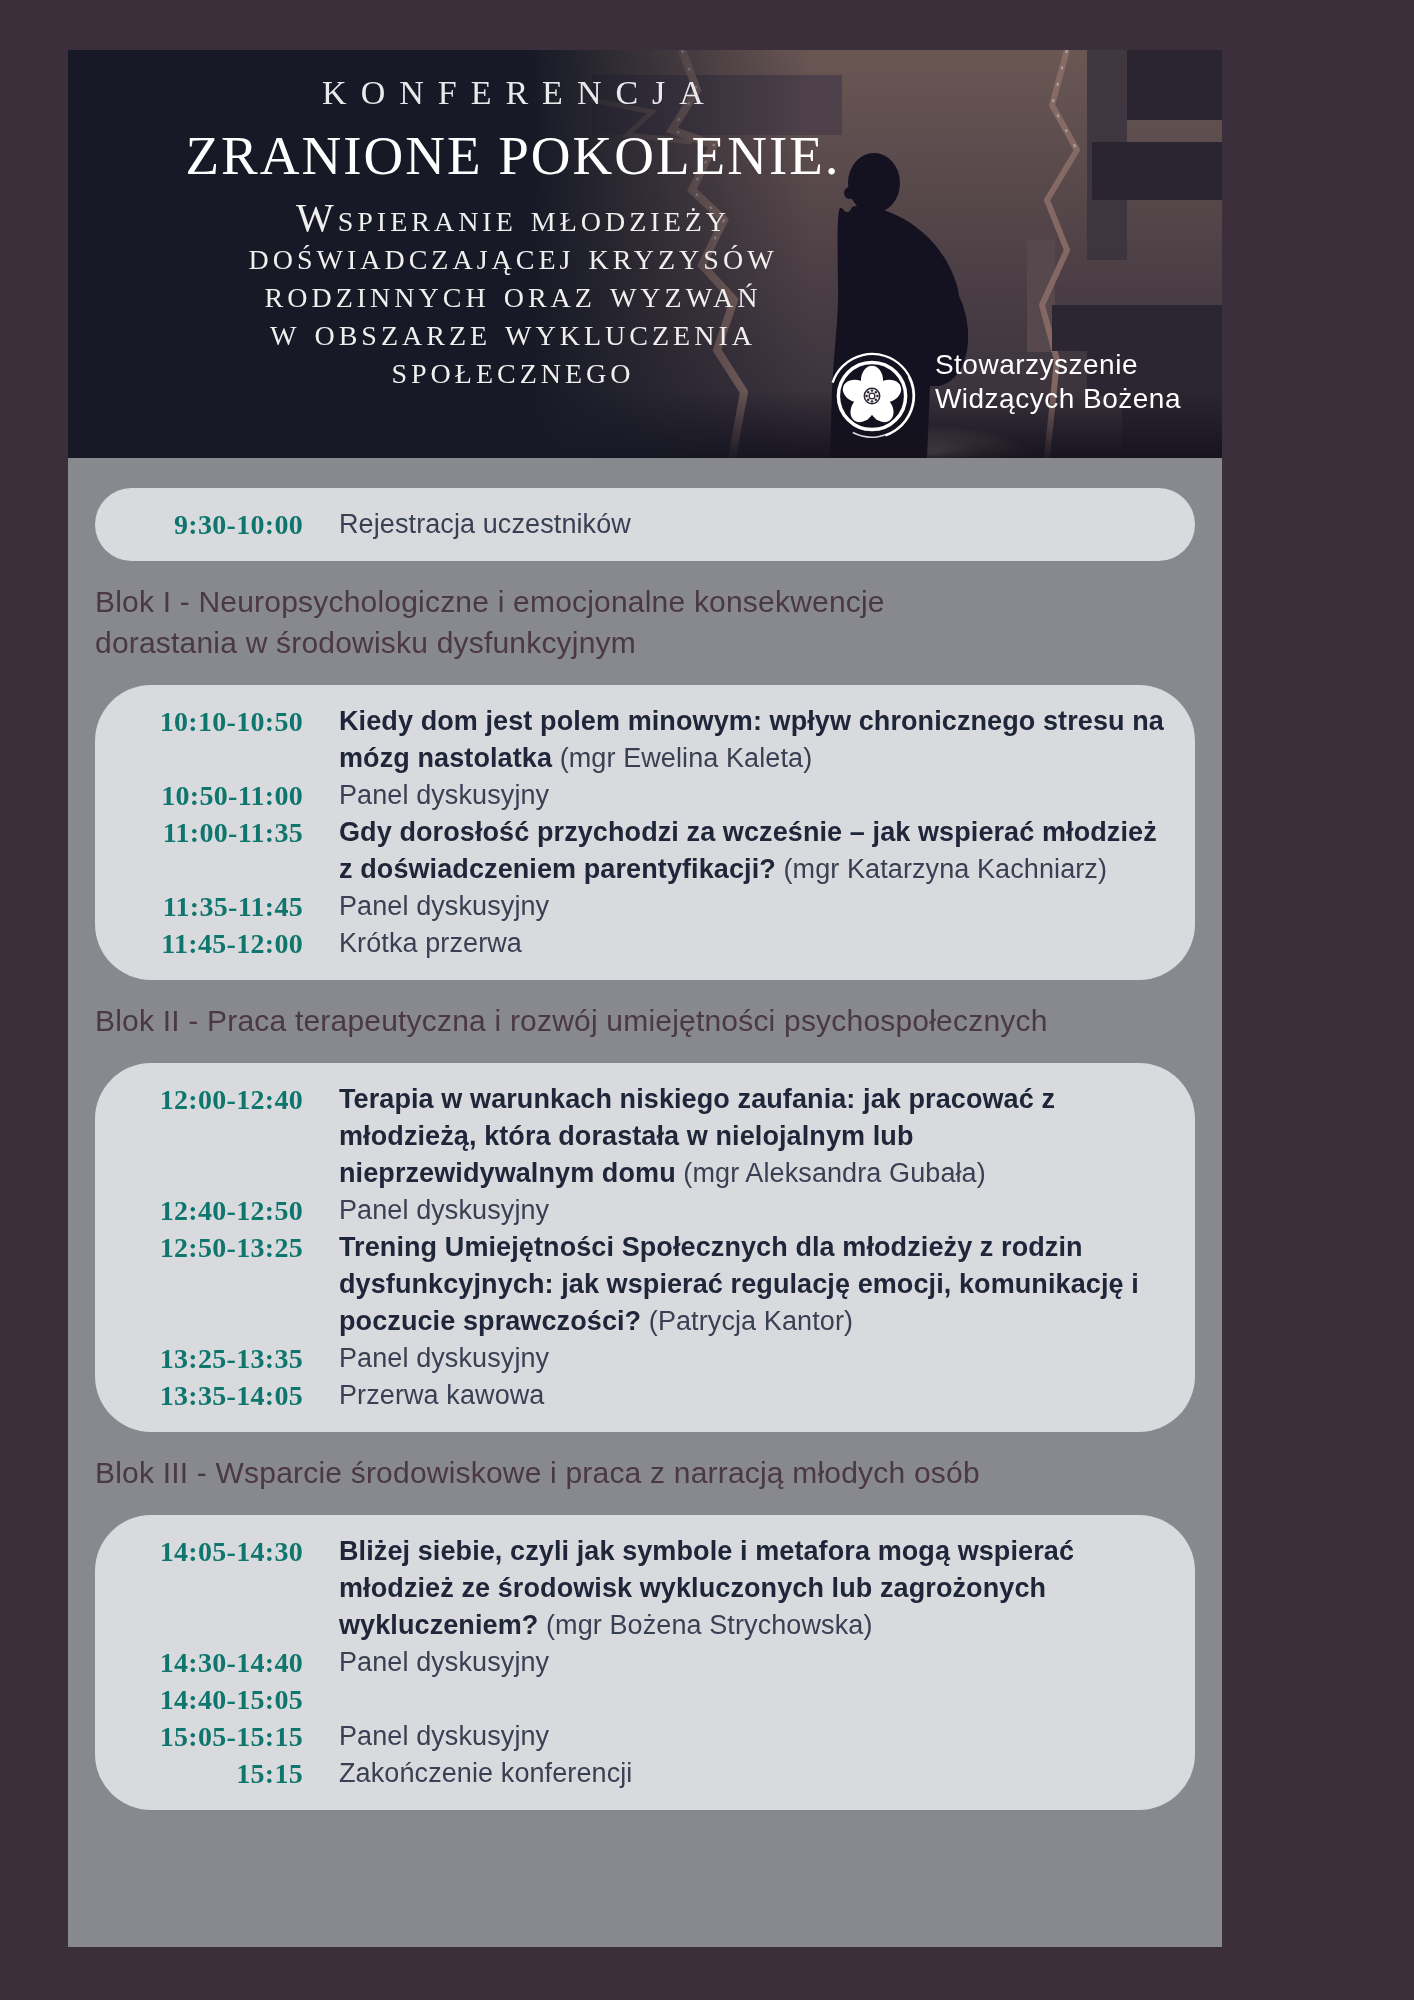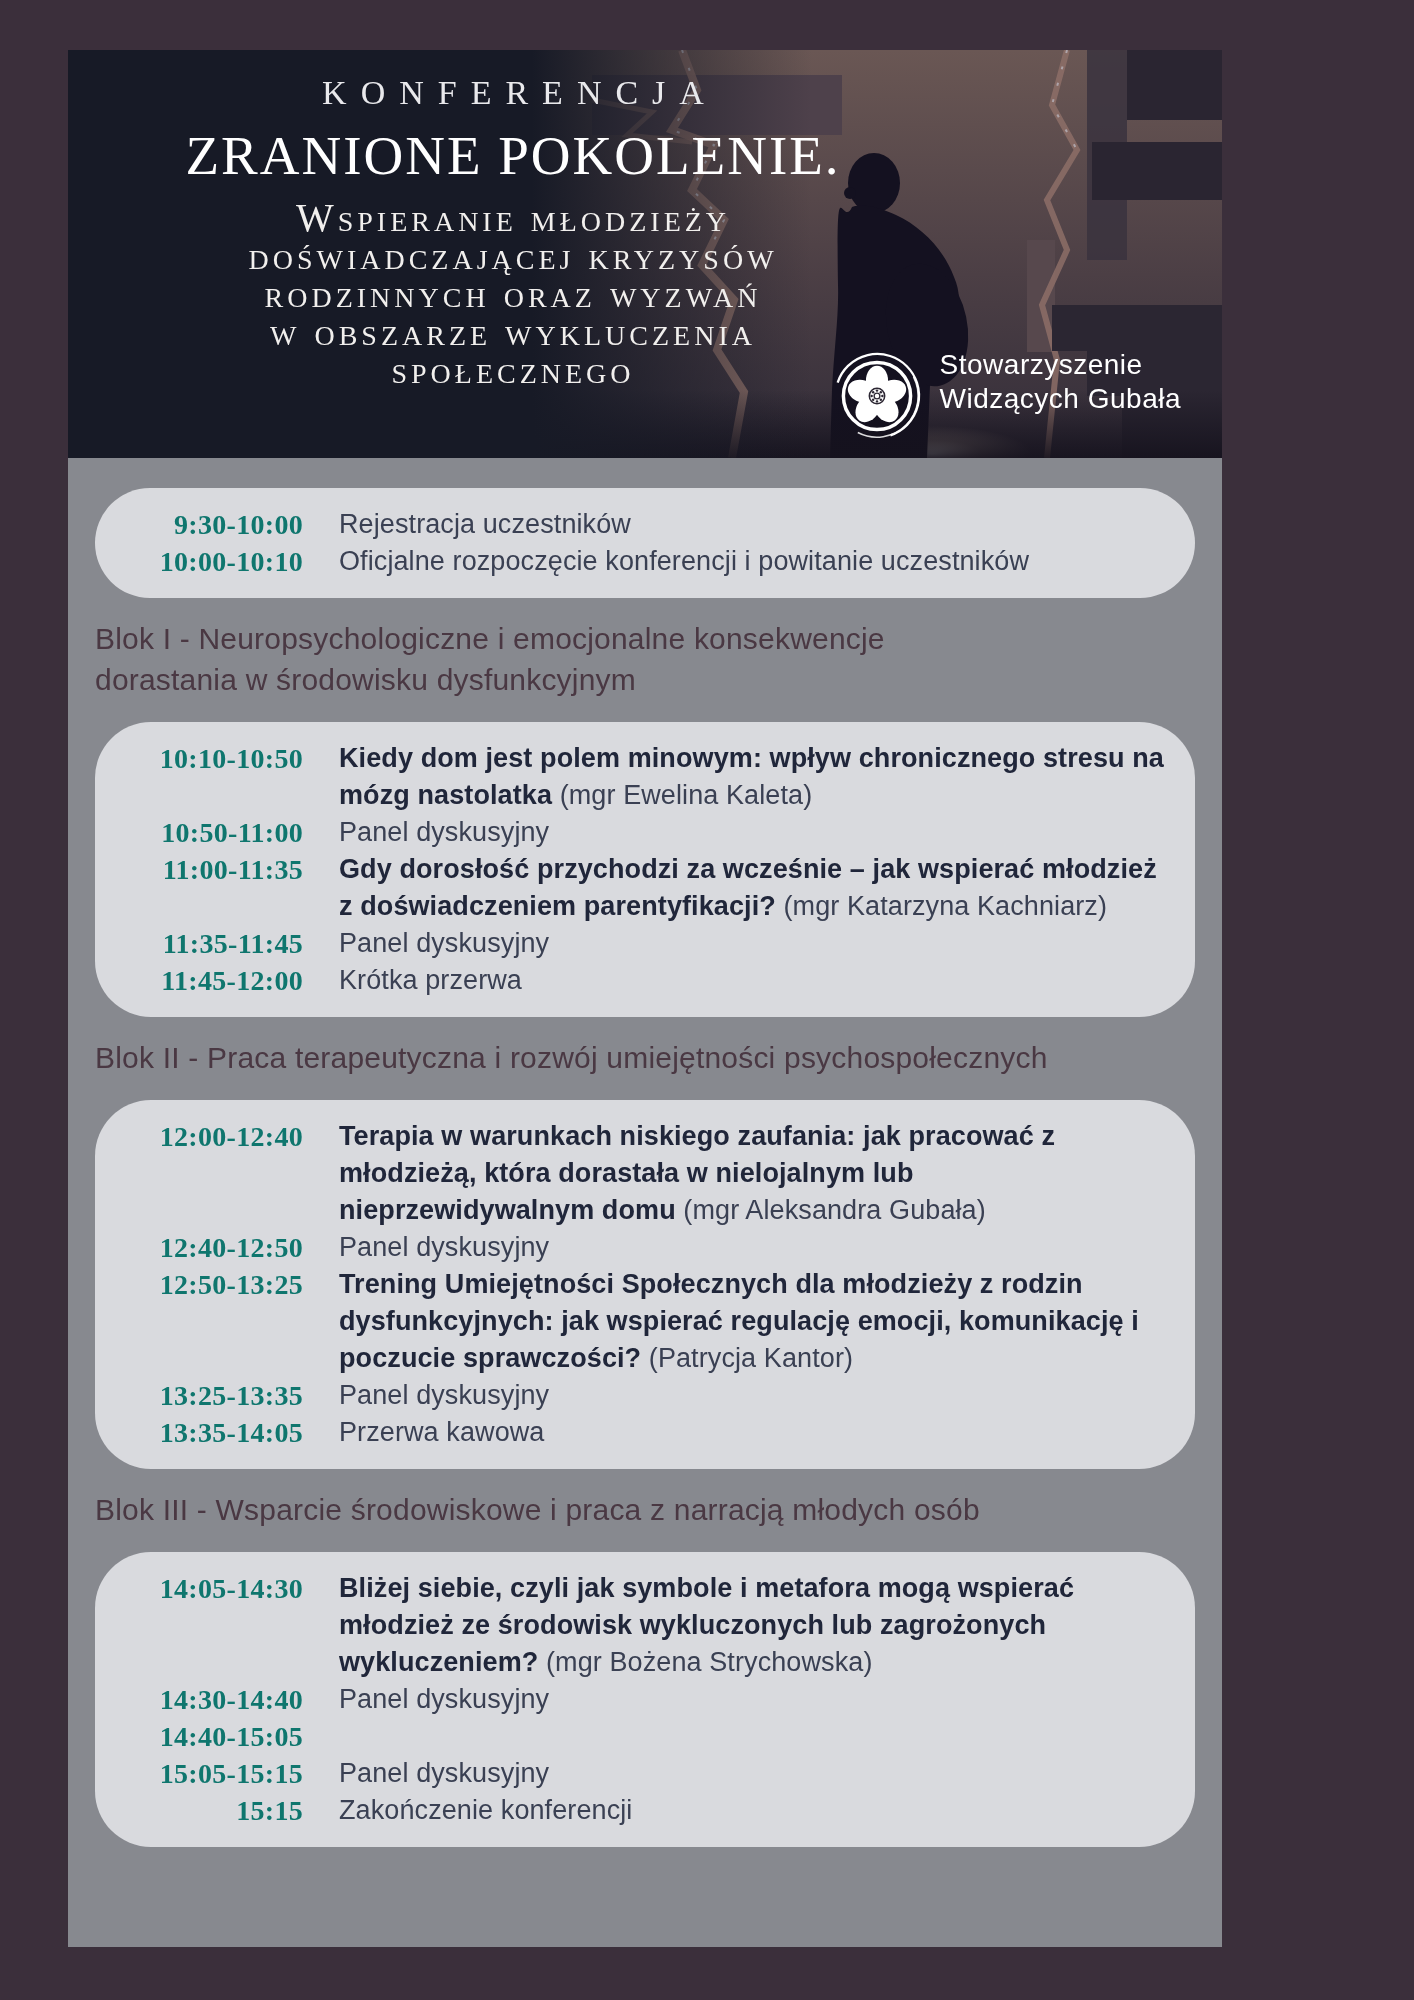--- a/index.html
+++ b/index.html
@@ -137,35 +137,31 @@
                 <circle cx="4" cy="4" r="1.3"></circle>
               <circle cx="0" cy="5.6" r="1.3"></circle>
                 <circle cx="-4" cy="4" r="1.3"></circle>
               <circle cx="-5.6" cy="0" r="1.3"></circle>
                 <circle cx="-4" cy="-4" r="1.3"></circle>
             </g>
           </g>
         </svg>
         <div class="logo-text">
           <div>Stowarzyszenie</div>
-          <div>Widzących Gubała</div>
+          <div>Widzących Bożena</div>
         </div>
       </div>
     </header>
 
     <main class="agenda">
         <div class="card">
           <div class="row">
             <div class="time">9:30-10:00</div>
             <div class="desc"><span>Rejestracja uczestników</span></div>
           </div>
-          <div class="row">
-            <div class="time">10:00-10:10</div>
-            <div class="desc"><span>Oficjalne rozpoczęcie konferencji i powitanie uczestników</span></div>
-          </div>
         </div>
         <div class="block-heading">Blok I - Neuropsychologiczne i emocjonalne konsekwencje
 dorastania w środowisku dysfunkcyjnym</div>
         <div class="card">
           <div class="row">
             <div class="time">10:10-10:50</div>
             <div class="desc"><strong>Kiedy dom jest polem minowym: wpływ chronicznego stresu na mózg nastolatka</strong><span> (mgr Ewelina Kaleta)</span></div>
           </div>
           <div class="row">
             <div class="time">10:50-11:00</div>

